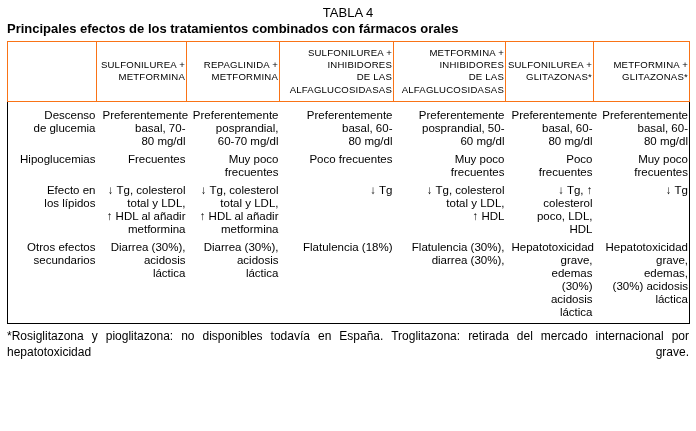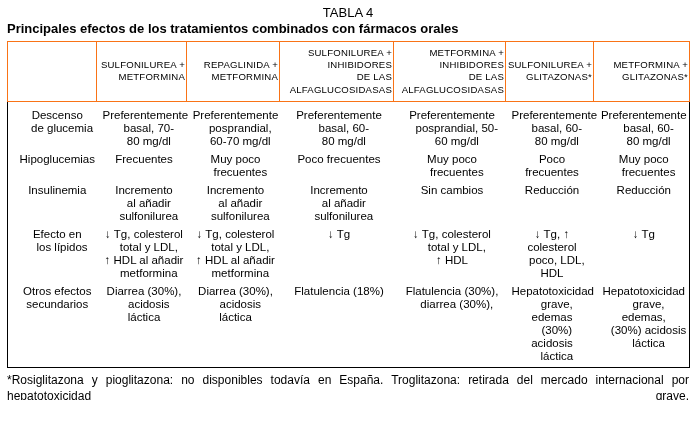--- a/index.html
+++ b/index.html
@@ -17,21 +17,21 @@
   }
   thead th {
     border: 1px solid #f97316;
     font-weight: normal; font-size: 9.6px; letter-spacing: 0.2px;
     text-align: right; vertical-align: middle;
     white-space: pre-line; line-height: 1.3; padding: 5px 1px; height: 47px;
   }
   tbody th, tbody td {
     border: none; font-weight: normal;
     font-size: 11.5px; line-height: 1.13;
-    vertical-align: top; text-align: center;
+    vertical-align: top; text-align: right;
     white-space: pre-wrap; padding: 1px 1px 4px 6px;
   }
   tbody th { padding-left: 11px; }
   tbody tr.first-row th, tbody tr.first-row td { padding-top: 7px; }
   tbody tr.last-row th, tbody tr.last-row td { }
   .footnote {
     width: 682px; margin-top: 5px; font-size: 12px; line-height: 1.3;
   }
   .footnote .fline1 { text-align: justify; text-align-last: justify; }
 </style>
@@ -103,35 +103,20 @@
         <td>Muy poco
    frecuentes</td>
         <td>Poco frecuentes</td>
         <td>Muy poco
    frecuentes</td>
         <td>Poco frecuentes</td>
         <td>Muy poco
    frecuentes</td>
       </tr>
       <tr>
-        <th>Insulinemia</th>
-        <td>Incremento
-   al añadir
-   sulfonilurea</td>
-        <td>Incremento
-   al añadir
-   sulfonilurea</td>
-        <td>Incremento
-   al añadir
-   sulfonilurea</td>
-        <td>Sin cambios</td>
-        <td>Reducción</td>
-        <td>Reducción</td>
-      </tr>
-      <tr>
         <th>Efecto en
    los lípidos</th>
         <td>↓ Tg, colesterol
    total y LDL,
 ↑ HDL al añadir
    metformina</td>
         <td>↓ Tg, colesterol
    total y LDL,
 ↑ HDL al añadir
    metformina</td>

